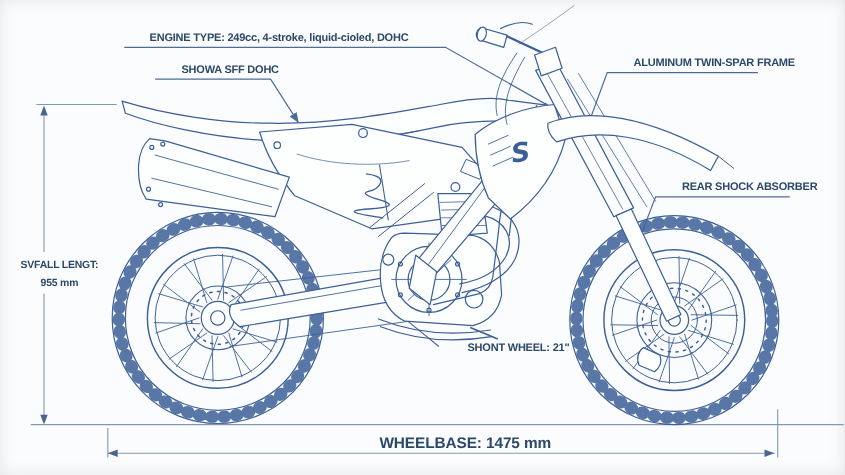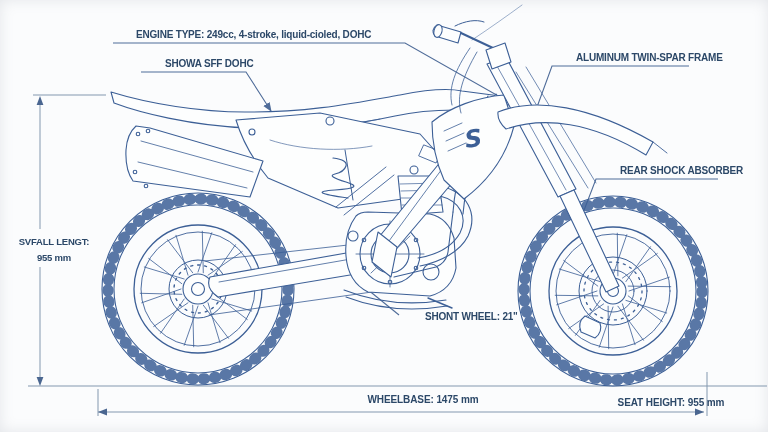--- a/index.html
+++ b/index.html
@@ -8,21 +8,21 @@
     background:#fbfcfd;
     font-family:"Liberation Sans",sans-serif;
     box-shadow:inset 0 0 14px rgba(120,130,145,.18);
   }
   #blueprint{position:absolute;left:0;top:0;}
   .lbl{
     position:absolute;color:#2c4868;font-weight:700;font-size:10px;
     letter-spacing:-0.2px;white-space:nowrap;line-height:1.15;padding-left:23px;
   }
   .lbl.center{text-align:center;}
-  .dim-lbl{font-size:10px;letter-spacing:-0.1px;}
+  .dim-lbl{font-size:14px;letter-spacing:-0.1px;}
   .left-dim{font-size:9.5px;line-height:1.7;}
 </style>
 </head>
 <body>
 
 <div id="stage">
 
   <svg id="blueprint" width="768" height="432" viewBox="0 0 768 432">
     <defs>
       <marker id="ah" viewBox="0 0 10 10" refX="8.5" refY="5" markerWidth="9" markerHeight="9" orient="auto-start-reverse">
@@ -245,20 +245,19 @@
   <div class="lbl" style="left:142px;top:58px;">SHOWA SFF DOHC</div>
 
   <div class="lbl" style="left:553px;top:52px;">ALUMINUM TWIN-SPAR FRAME</div>
 
   <div class="lbl" style="left:597px;top:165px;">REAR SHOCK ABSORBER</div>
 
   <div class="lbl" style="left:402px;top:311px;">SHONT WHEEL: 21"</div>
 
   <div class="lbl center dim-lbl" style="left:310px;top:394px;width:180px;">WHEELBASE: 1475 mm</div>
 
-  <div class="lbl center dim-lbl" style="left:578px;top:397px;width:140px;">SEAT HEIGHT: 955 mm</div>
 
   <div class="lbl center left-dim" style="left:-8px;top:234px;width:78px;">
     <div>SVFALL LENGT:</div>
     <div>955 mm</div>
   </div>
 
 </div>
 
 </body></html>

